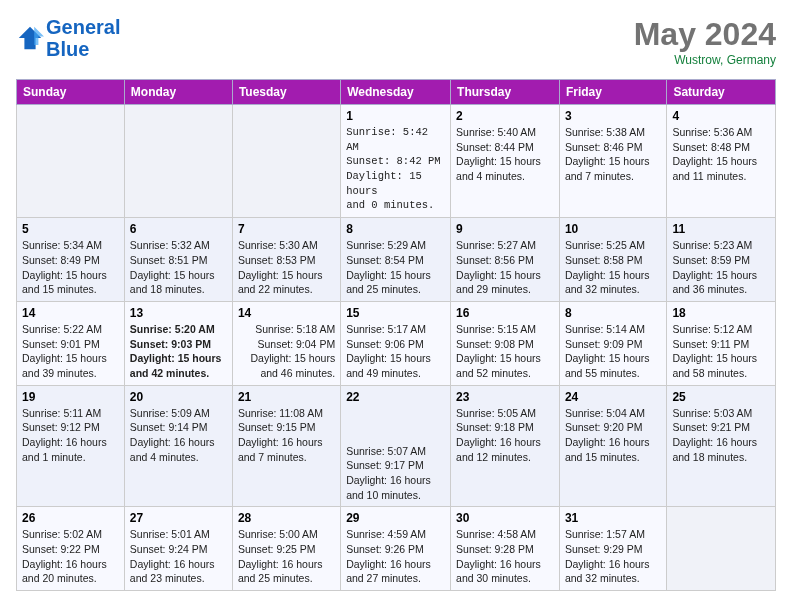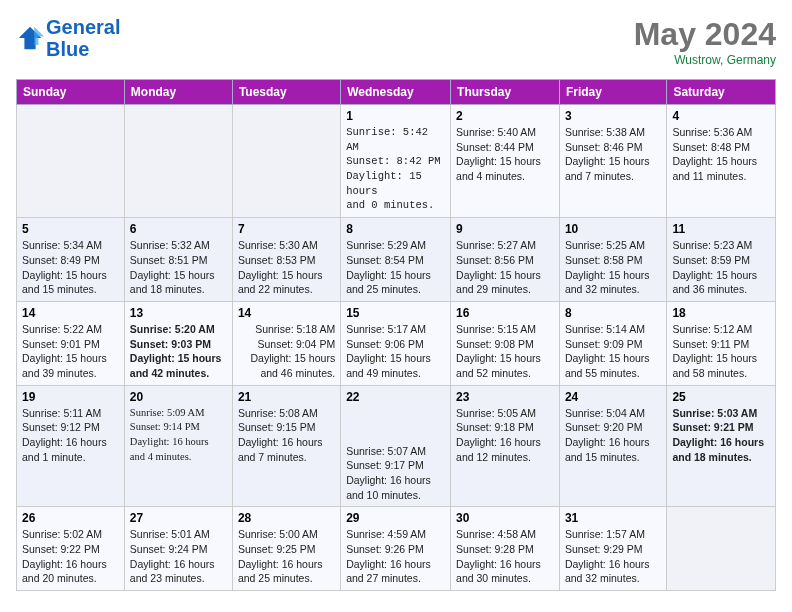--- a/index.html
+++ b/index.html
@@ -261,28 +261,28 @@
       <tr>
         <td>
           <div class="day-num">19</div>
           <div class="day-info" style="white-space: pre-line;">Sunrise: 5:11 AM
 Sunset: 9:12 PM
 Daylight: 16 hours
 and 1 minute.</div>
         </td>
         <td>
           <div class="day-num">20</div>
-          <div class="day-info" style="white-space: pre-line; font-family: Liberation Serif, serif;">Sunrise: 5:09 AM
+          <div class="day-info" style="white-space: pre-line;">Sunrise: 5:09 AM
 Sunset: 9:14 PM
 Daylight: 16 hours
 and 4 minutes.</div>
         </td>
         <td>
           <div class="day-num">21</div>
-          <div class="day-info" style="white-space: pre-line;">Sunrise: 5:08 AM
+          <div class="day-info" style="white-space: pre-line;">Sunrise: 11:08 AM
 Sunset: 9:15 PM
 Daylight: 16 hours
 and 7 minutes.</div>
         </td>
         <td>
           <div class="day-num">22</div>
           <div class="day-info" style="white-space: pre-line; margin-top: 40px;">Sunrise: 5:07 AM
 Sunset: 9:17 PM
 Daylight: 16 hours
 and 10 minutes.</div>
@@ -296,21 +296,21 @@
         </td>
         <td>
           <div class="day-num">24</div>
           <div class="day-info" style="white-space: pre-line;">Sunrise: 5:04 AM
 Sunset: 9:20 PM
 Daylight: 16 hours
 and 15 minutes.</div>
         </td>
         <td>
           <div class="day-num">25</div>
-          <div class="day-info" style="white-space: pre-line; font-weight: bold;">Sunrise: 5:03 AM
+          <div class="day-info" style="white-space: pre-line;">Sunrise: 5:03 AM
 Sunset: 9:21 PM
 Daylight: 16 hours
 and 18 minutes.</div>
         </td>
       </tr>
       <tr>
         <td>
           <div class="day-num">26</div>
           <div class="day-info" style="white-space: pre-line;">Sunrise: 5:02 AM
 Sunset: 9:22 PM

